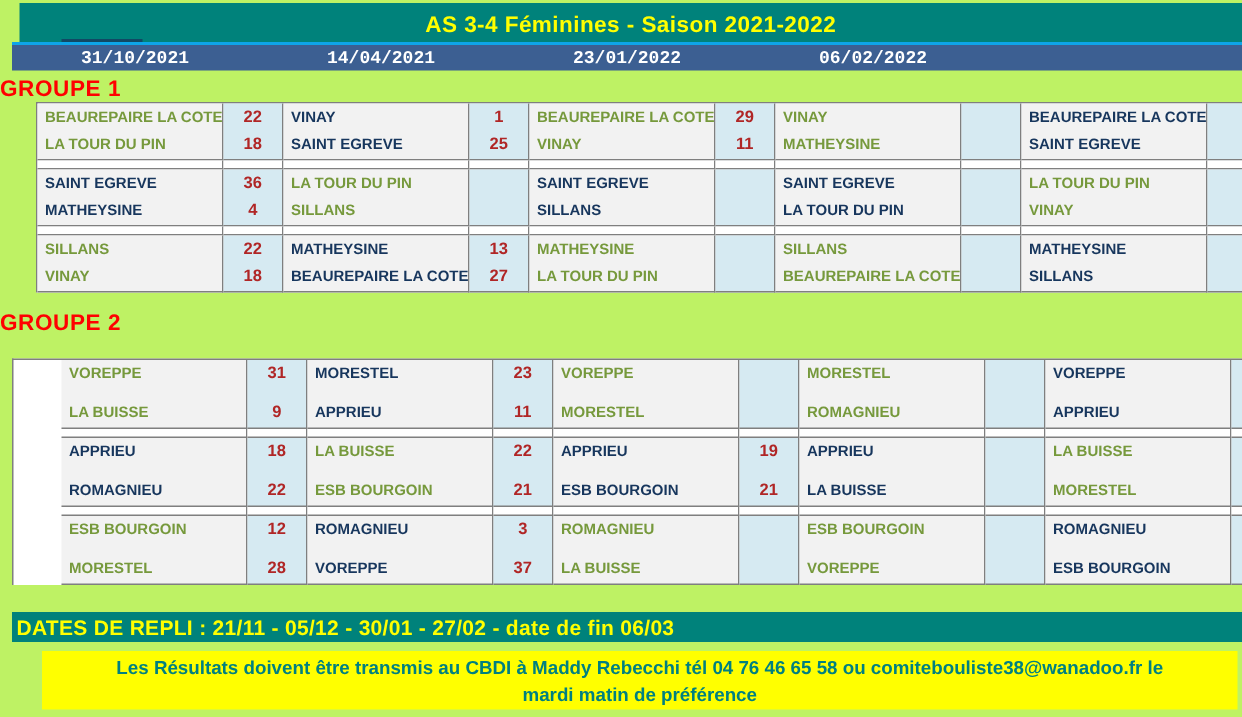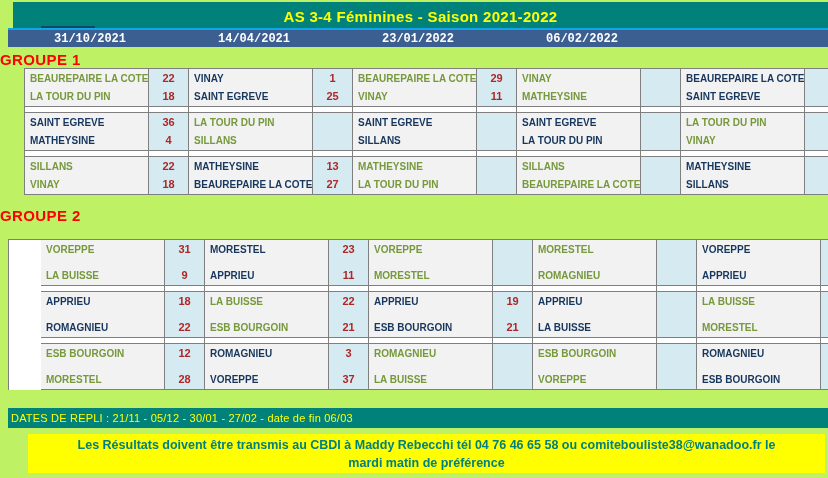--- a/index.html
+++ b/index.html
@@ -41,21 +41,21 @@
     justify-content:space-between; align-items:center; padding:4px 0;text-align:center; }
   .sep-cell { background:#ffffff; }
   .team { font-weight:bold; font-size:10px; line-height:11px; white-space:nowrap; }
   .team.green { color:#76993c; }
   .team.blue  { color:#17365d; }
   .score { font-weight:bold; font-size:11px; line-height:11px; color:#b02626; min-height:11px; }
 
   
   .repli-bar { position:absolute; left:8px; top:408px; width:820px; height:20px;
     background:#00827b; display:flex; align-items:center; }
-  .repli-bar span { color:#ffff00; font-weight:normal; font-size:11px; padding-left:3px; letter-spacing:.2px; }
+  .repli-bar span { color:#ffff00; font-weight:bold; font-size:14px; padding-left:3px; letter-spacing:.2px; }
 
   .notice { position:absolute; left:28px; top:434px; width:797px; height:39px;
     background:#ffff00; display:flex; align-items:center; justify-content:center; text-align:center; }
   .notice span { color:#008080; font-weight:bold; font-size:12.5px; line-height:18px; padding:0 32px; }
 </style>
 </head>
 <body>
 
 <div id="page">
 

